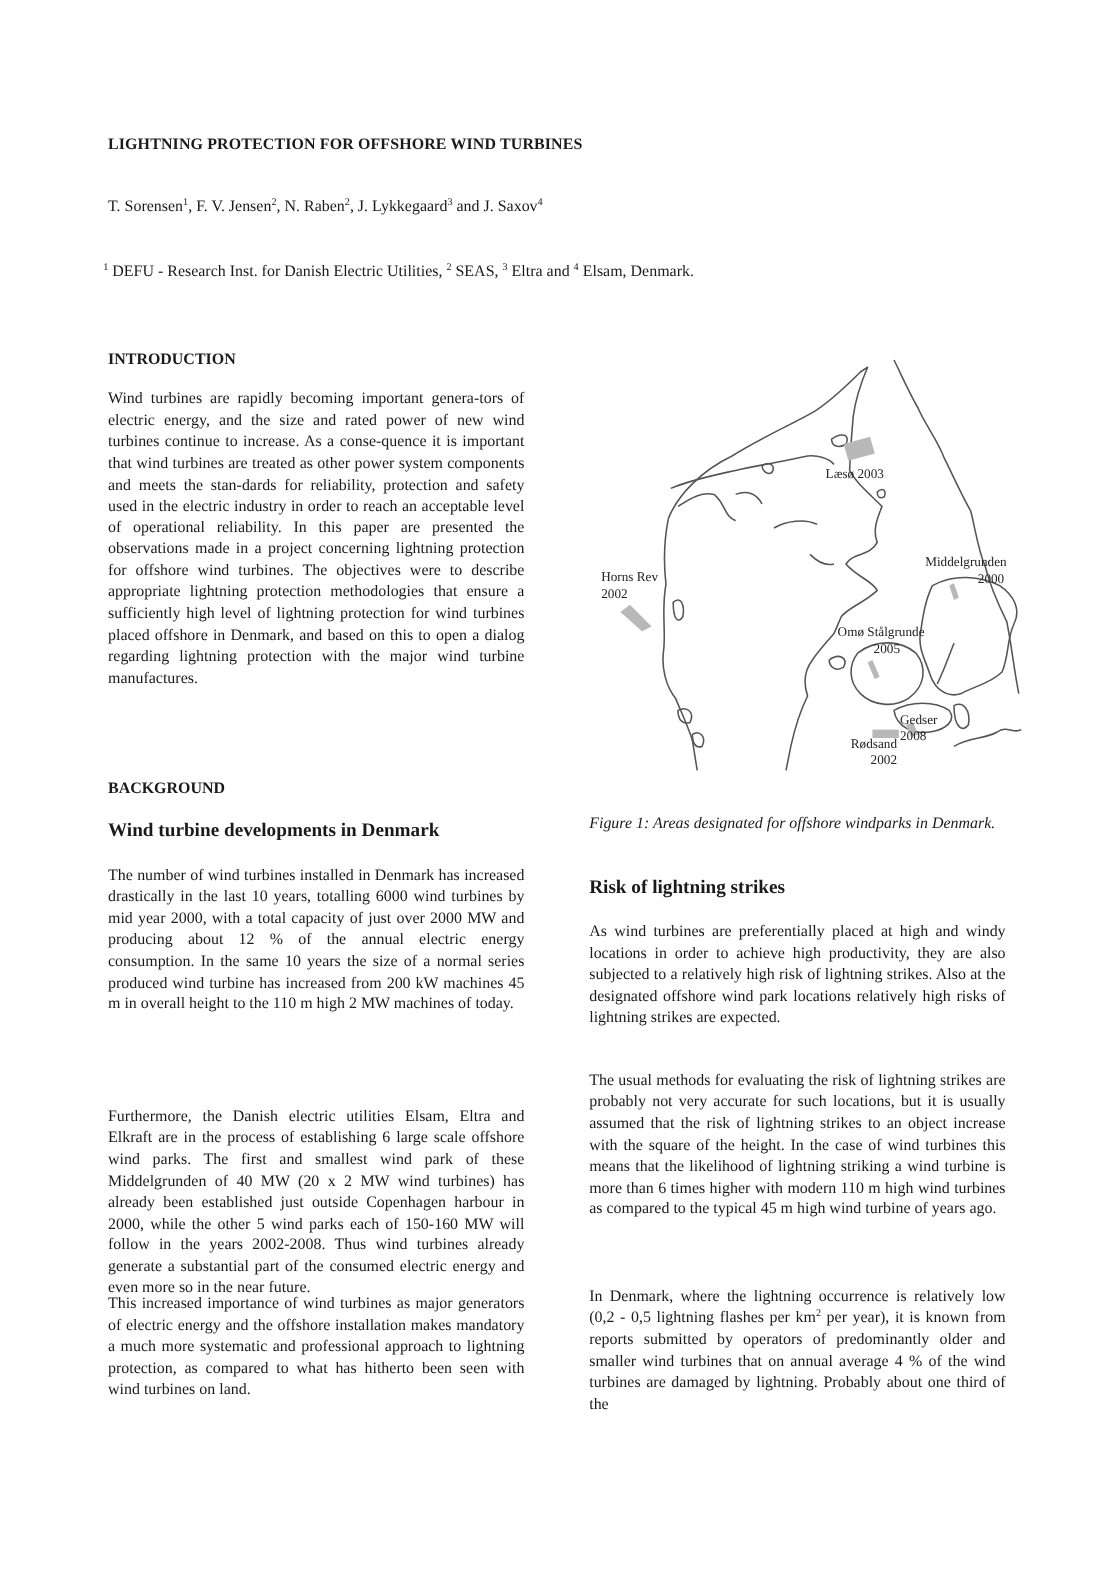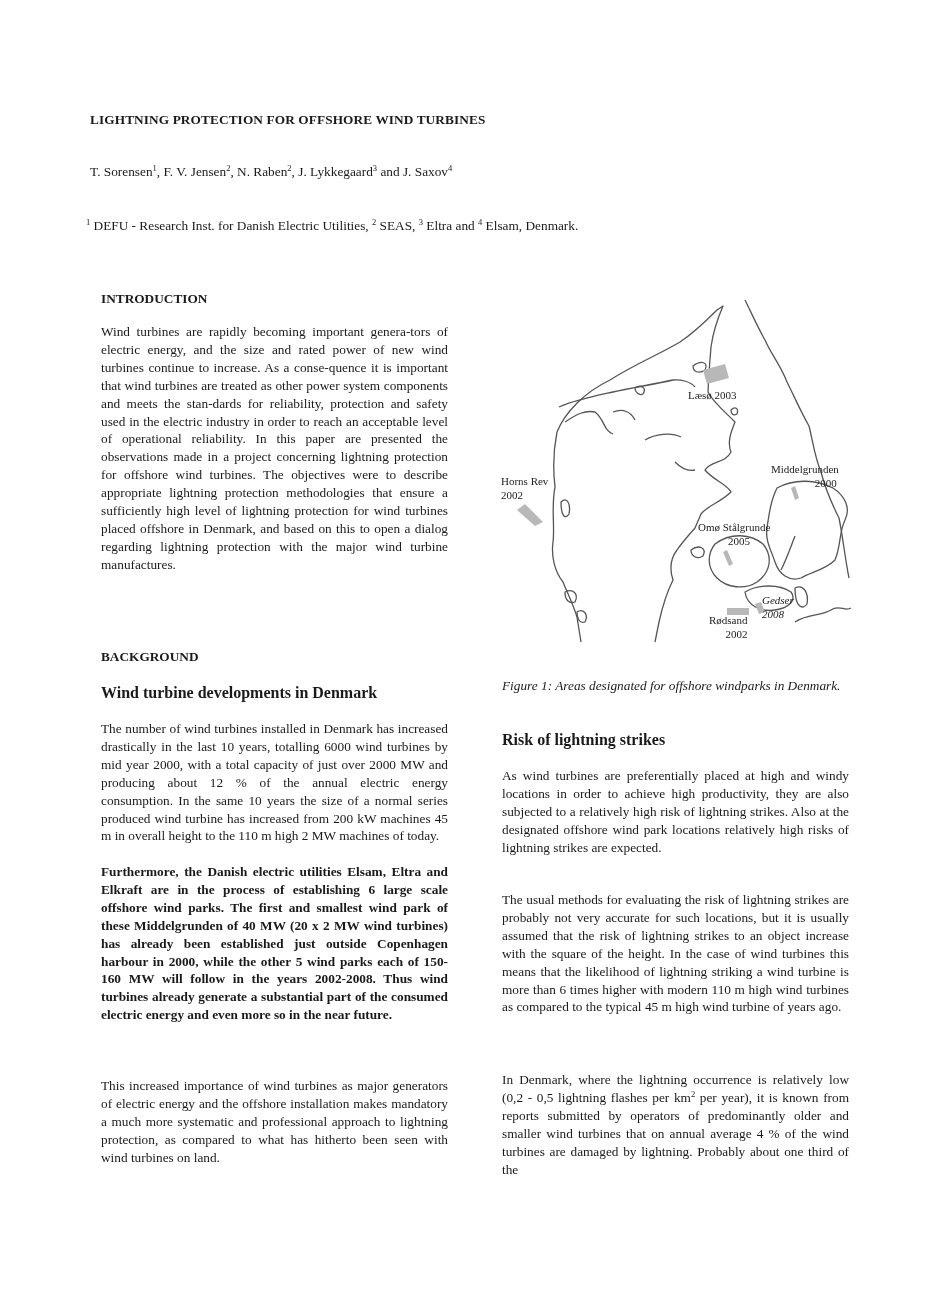--- a/index.html
+++ b/index.html
@@ -6,21 +6,21 @@
   body {
     width: 925px; height: 1309px; position: relative; overflow: hidden;
     font-family: "Liberation Serif", "DejaVu Serif", serif;
     color: #1a1a1a;
   }
   .abs { position: absolute; }
   .title { left: 90px; top: 112px; font-size: 13.3px; font-weight: bold; letter-spacing: 0.1px; }
   .authors { left: 90px; top: 164px; font-size: 13.3px; }
   .affil { left: 86px; top: 218px; font-size: 13.3px; }
   sup { font-size: 8.5px; vertical-align: 5px; line-height: 0; }
-  .col { position: absolute; width: 347px; font-size: 13.3px; line-height: 17.9px; text-align: justify; margin-left: 11px; }
+  .col { position: absolute; width: 347px; font-size: 13.3px; line-height: 17.9px; text-align: justify; }
   .col-left { left: 90px; }
   .col-right { left: 491px; }
   .h1 { font-weight: bold; font-size: 13.3px; }
   .h2 { font-weight: bold; font-size: 16px; }
   p { margin: 0; }
   .caption { font-style: italic; }
   .map { position: absolute; left: 495px; top: 292px; width: 360px; height: 355px; }
   .map-label { position: absolute; font-size: 11px; line-height: 14px; color: #222; font-family: "Liberation Serif", serif; }
 </style>
 </head>
@@ -45,21 +45,21 @@
 
 <div class="col col-left" style="top:648px;">
   <div class="h1">BACKGROUND</div>
 </div>
 <div class="col col-left" style="top:684px;">
   <div class="h2">Wind turbine developments in Denmark</div>
 </div>
 <div class="col col-left" style="top:720px;">
   <p>The number of wind turbines installed in Denmark has increased drastically in the last 10 years, totalling 6000 wind turbines by mid year 2000, with a total capacity of just over 2000 MW and producing about 12 % of the annual electric energy consumption. In the same 10 years the size of a normal series produced wind turbine has increased from 200 kW machines 45 m in overall height to the 110 m high 2 MW machines of today.</p>
 </div>
-<div class="col col-left" style="top:863px;font-weight:bold;">
+<div class="col col-left" style="top:921px;">
   <p>Furthermore, the Danish electric utilities Elsam, Eltra and Elkraft are in the process of establishing 6 large scale offshore wind parks. The first and smallest wind park of these Middelgrunden of 40 MW (20 x 2 MW wind turbines) has already been established just outside Copenhagen harbour in 2000, while the other 5 wind parks each of 150-160 MW will follow in the years 2002-2008. Thus wind turbines already generate a substantial part of the consumed electric energy and even more so in the near future.</p>
 </div>
 <div class="col col-left" style="top:1077px;">
   <p>This increased importance of wind turbines as major generators of electric energy and the offshore installation makes mandatory a much more systematic and professional approach to lightning protection, as compared to what has hitherto been seen with wind turbines on land.</p>
 </div>
 
 <div class="map">
   <svg width="360" height="355" viewBox="0 0 360 355">
     <g fill="none" stroke="#555555" stroke-width="1.3" stroke-linejoin="round">
 
@@ -111,21 +111,21 @@
       <div>2002</div>
     </div>
   <div class="map-label" style="left:276px; top:170px; text-align:center;">
       <div>Middelgrunden</div>
       <div style="text-align:right; padding-right:2px;">2000</div>
     </div>
   <div class="map-label" style="left:203px; top:228px;">
       <div>Omø Stålgrunde</div>
       <div style="padding-left:30px;">2005</div>
     </div>
-  <div class="map-label" style="left:267px; top:301px;font-style:italic;">
+  <div class="map-label" style="left:255px; top:301px;">
       <div>Gedser</div>
       <div>2008</div>
     </div>
   <div class="map-label" style="left:214px; top:321px;text-align:right;">
       <div>Rødsand</div>
       <div>2002</div>
     </div>
 </div>
 
 <div class="col col-right" style="top:677px;">

